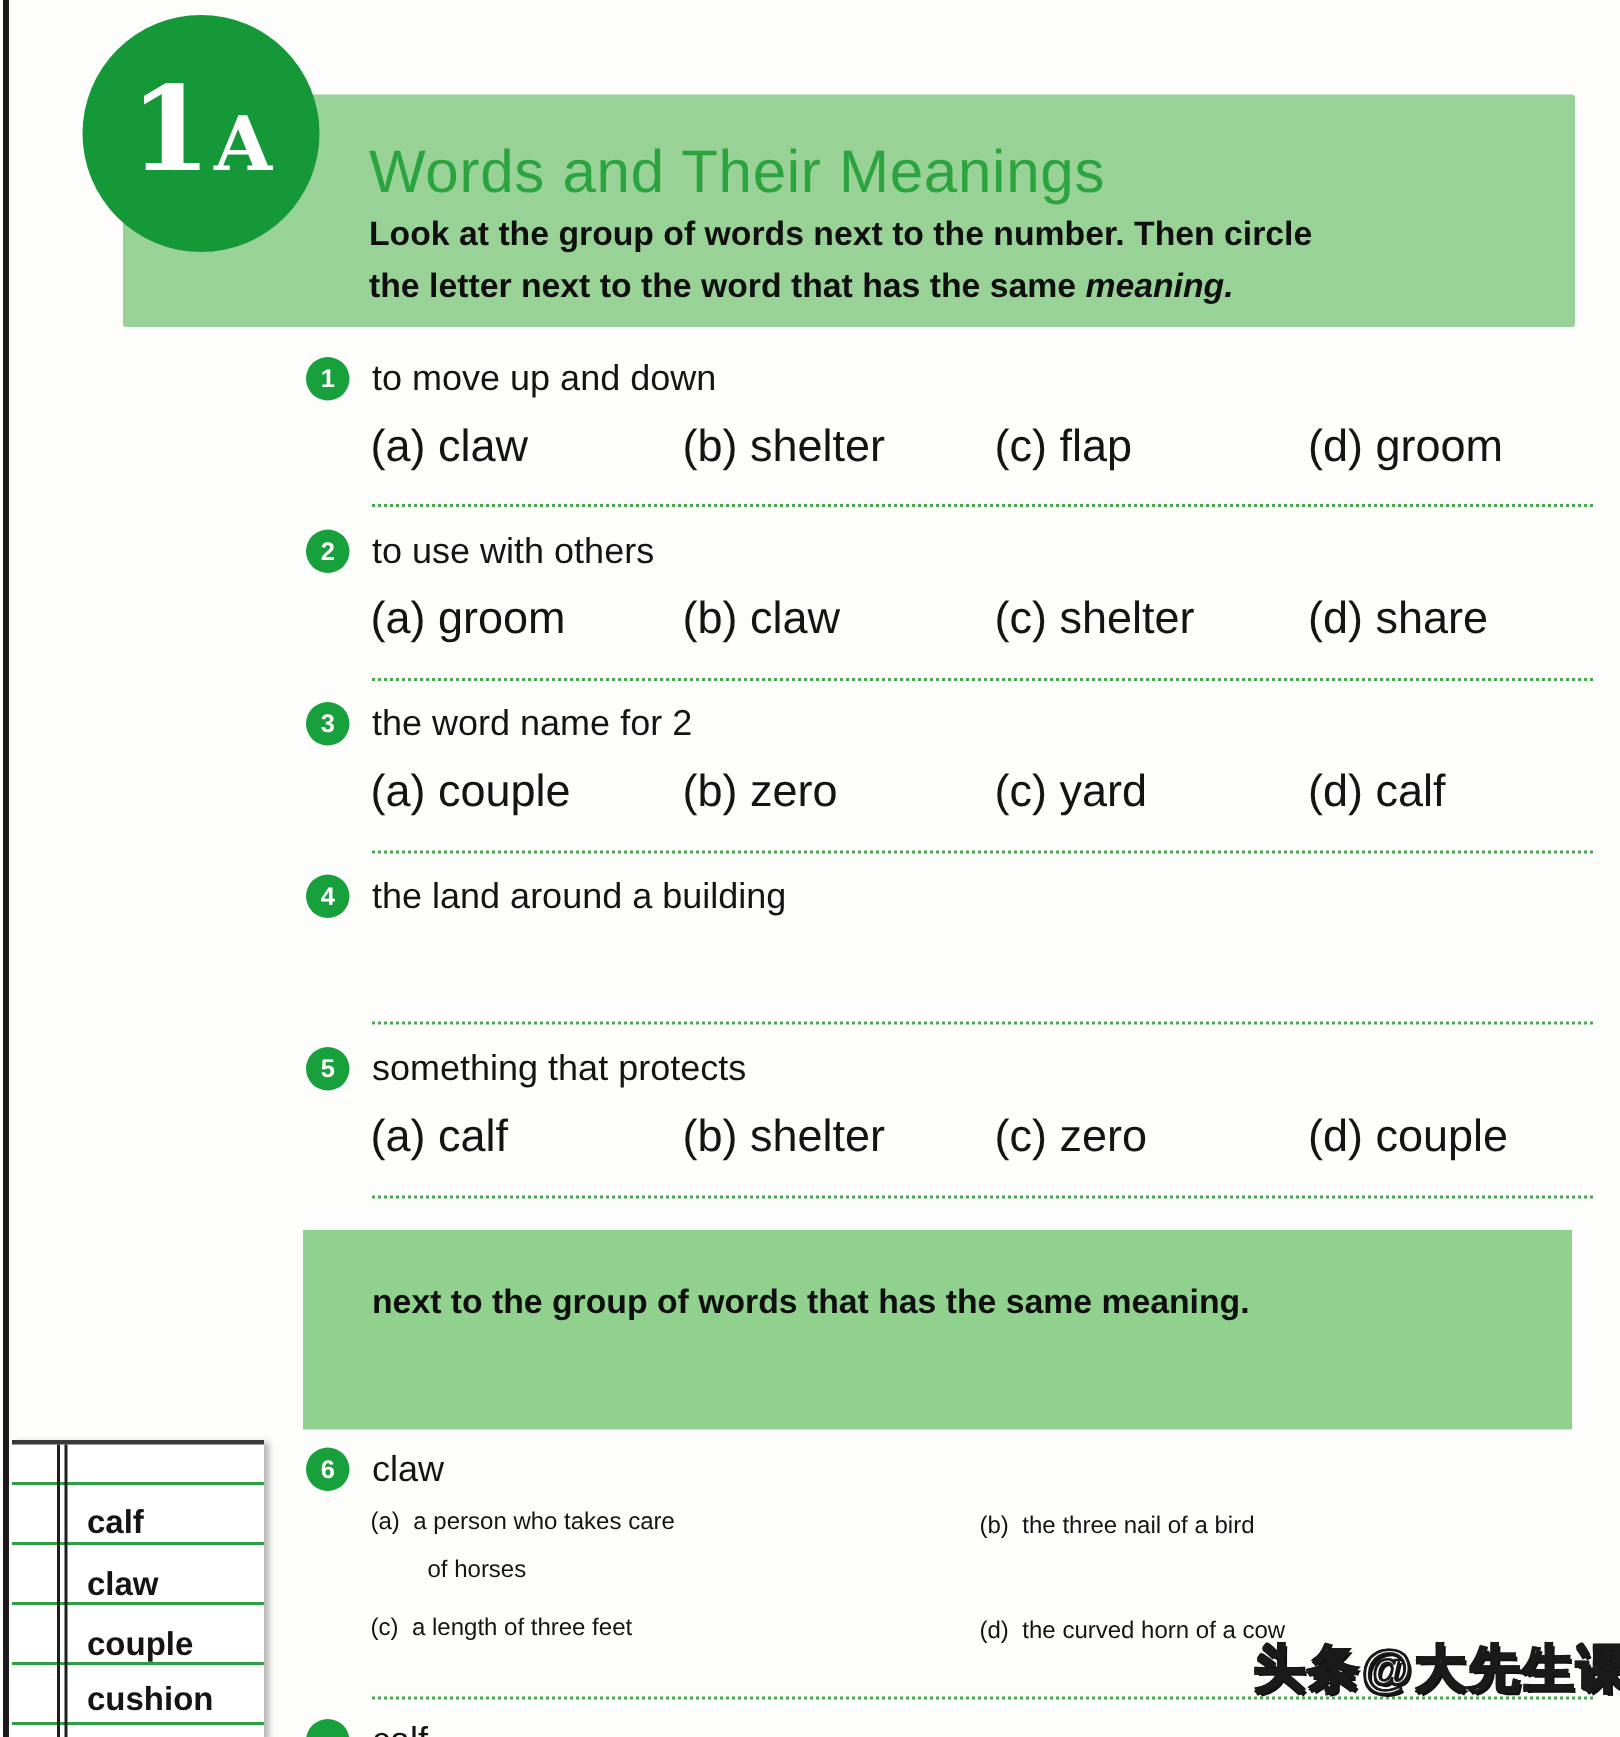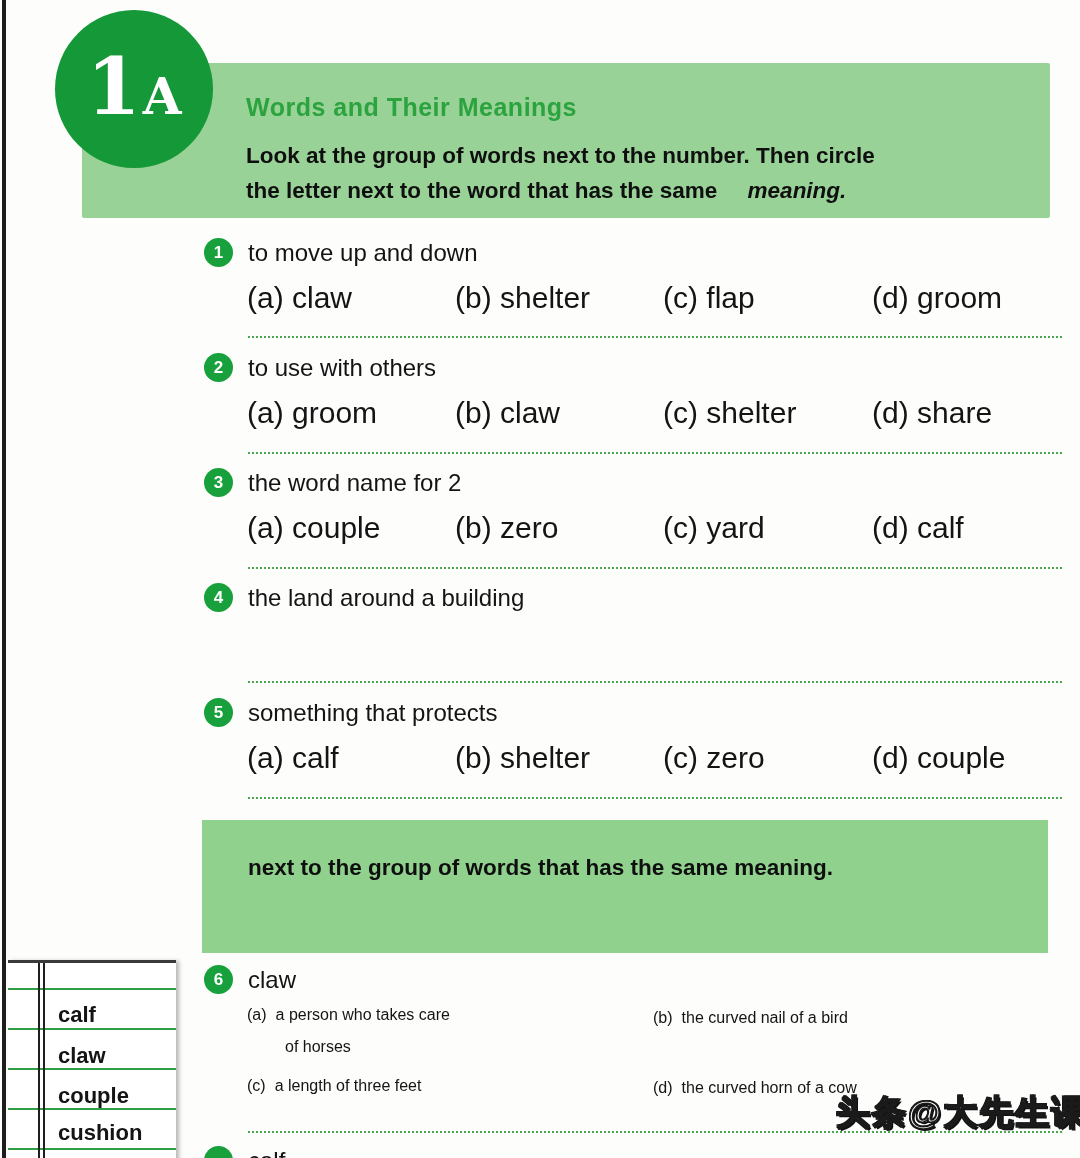--- a/index.html
+++ b/index.html
@@ -12,24 +12,24 @@
   
   .banner1 { position:absolute; left:82px; top:63px; width:968px; height:155px; background:#99d297; border-radius:2px; }
   .unit-circle {
     position:absolute; left:55px; top:10px; width:158px; height:158px;
     border-radius:50%; background:#149838; color:#fff;
   }
   .unit-label { position:absolute; inset:0; display:flex; justify-content:center; align-items:baseline; padding-top:38px; font-family:"DejaVu Serif", serif; font-weight:bold; }
   .unit-num { font-size:78px; line-height:1; }
   .unit-letter { font-size:50px; line-height:1; margin-left:2px; }
 
-  .title { position:absolute; left:246px; top:93px; font-size:25px; font-weight:bold; color:#2ba33f; letter-spacing:0.5px; }
+  .title { position:absolute; left:246px; top:93px; font-size:40px; font-weight:normal; color:#2ba33f; letter-spacing:0.5px; }
   .instr { font-size:22.5px; font-weight:bold; color:#0f0f0f; line-height:35px; }
   .instr1 { position:absolute; left:246px; top:138px; }
-  .emph { font-style:italic;margin-left:24px; }
+  .emph { font-style:italic; }
 
   
   .q { position:absolute; left:204px; width:870px; }
   .q-head { display:flex; align-items:center; gap:15px; }
   .q-badge {
     flex:0 0 auto; width:29px; height:29px; border-radius:50%; background:#17a03b;
     color:#fff; font-weight:bold; font-size:17px; display:flex; align-items:center; justify-content:center;
   }
   .q-prompt { font-size:24px; }
   .q-opts { position:relative; margin-top:14px; height:30px; }
@@ -157,21 +157,21 @@
   </div>
 
   <div class="q" style="top:965px">
     <div class="q-head">
       <div class="q-badge">6</div>
       <div class="q-prompt">claw</div>
     </div>
   </div>
   <div class="q6opt" style="left:247px; top:1006px"><span class="lab">(a)</span><span>a person who takes care</span></div>
   <div class="q6opt" style="left:285px; top:1038px">of horses</div>
-  <div class="q6opt" style="left:653px; top:1009px"><span class="lab">(b)</span><span>the curved nail of a bird</span></div>
+  <div class="q6opt" style="left:653px; top:1009px"><span class="lab">(b)</span><span>the three nail of a bird</span></div>
   <div class="q6opt" style="left:247px; top:1077px"><span class="lab">(c)</span><span>a length of three feet</span></div>
   <div class="q6opt" style="left:653px; top:1079px"><span class="lab">(d)</span><span>the curved horn of a cow</span></div>
   <div class="sep" style="top:1131px"></div>
 
   <div class="q q7">
     <div class="q-head">
       <div class="q-badge"></div>
       <div class="q-prompt">calf</div>
     </div>
   </div>

